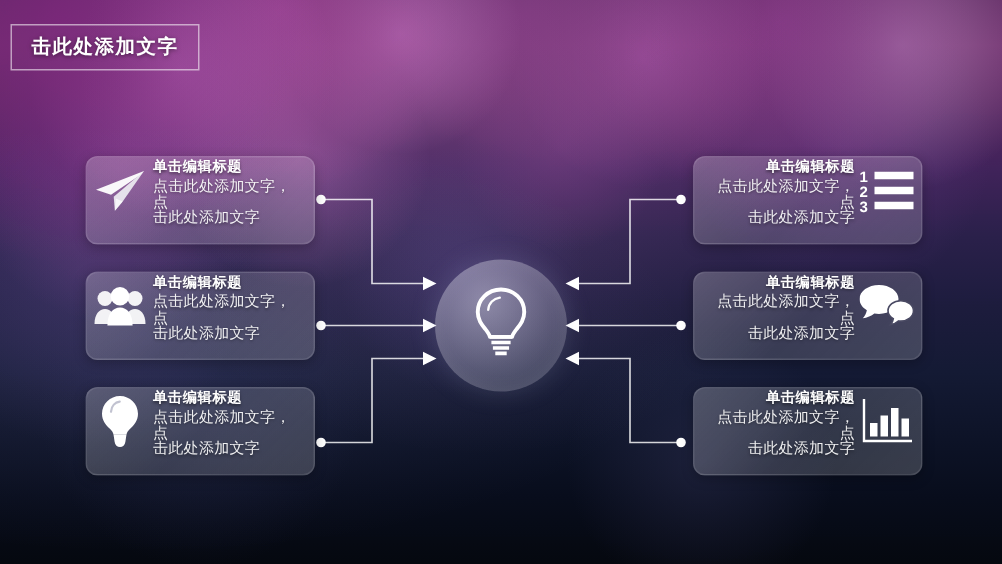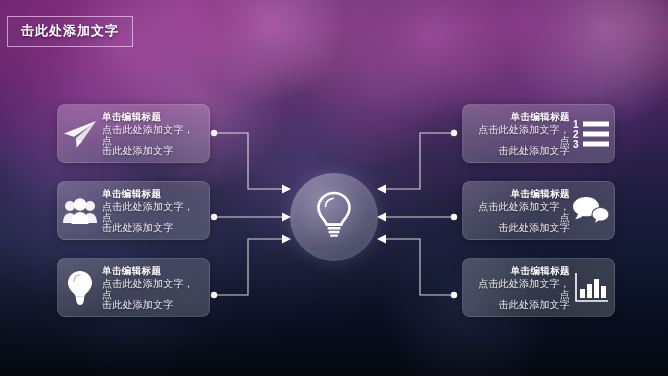--- a/index.html
+++ b/index.html
@@ -67,21 +67,21 @@
   }
 
   
   .card {
     position:absolute;
     width:153px; height:59px;
     border-radius:8px;
     background:linear-gradient(135deg, rgba(255,255,255,0.24) 0%, rgba(255,255,255,0.15) 50%, rgba(255,255,255,0.19) 100%);
     border:1px solid rgba(255,255,255,0.10);
     box-shadow:0 2px 8px rgba(0,0,0,0.25);
-    display:flex; align-items:center;
+    display:flex; 
     z-index:6;
   }
   .card.left  { left:57px; }
   .card.right { left:462px; }
   .row1 { top:104px; }
   .row2 { top:181px; }
   .row3 { top:258px; }
 
   .card-icon {
     width:44px; min-width:44px; height:44px;

